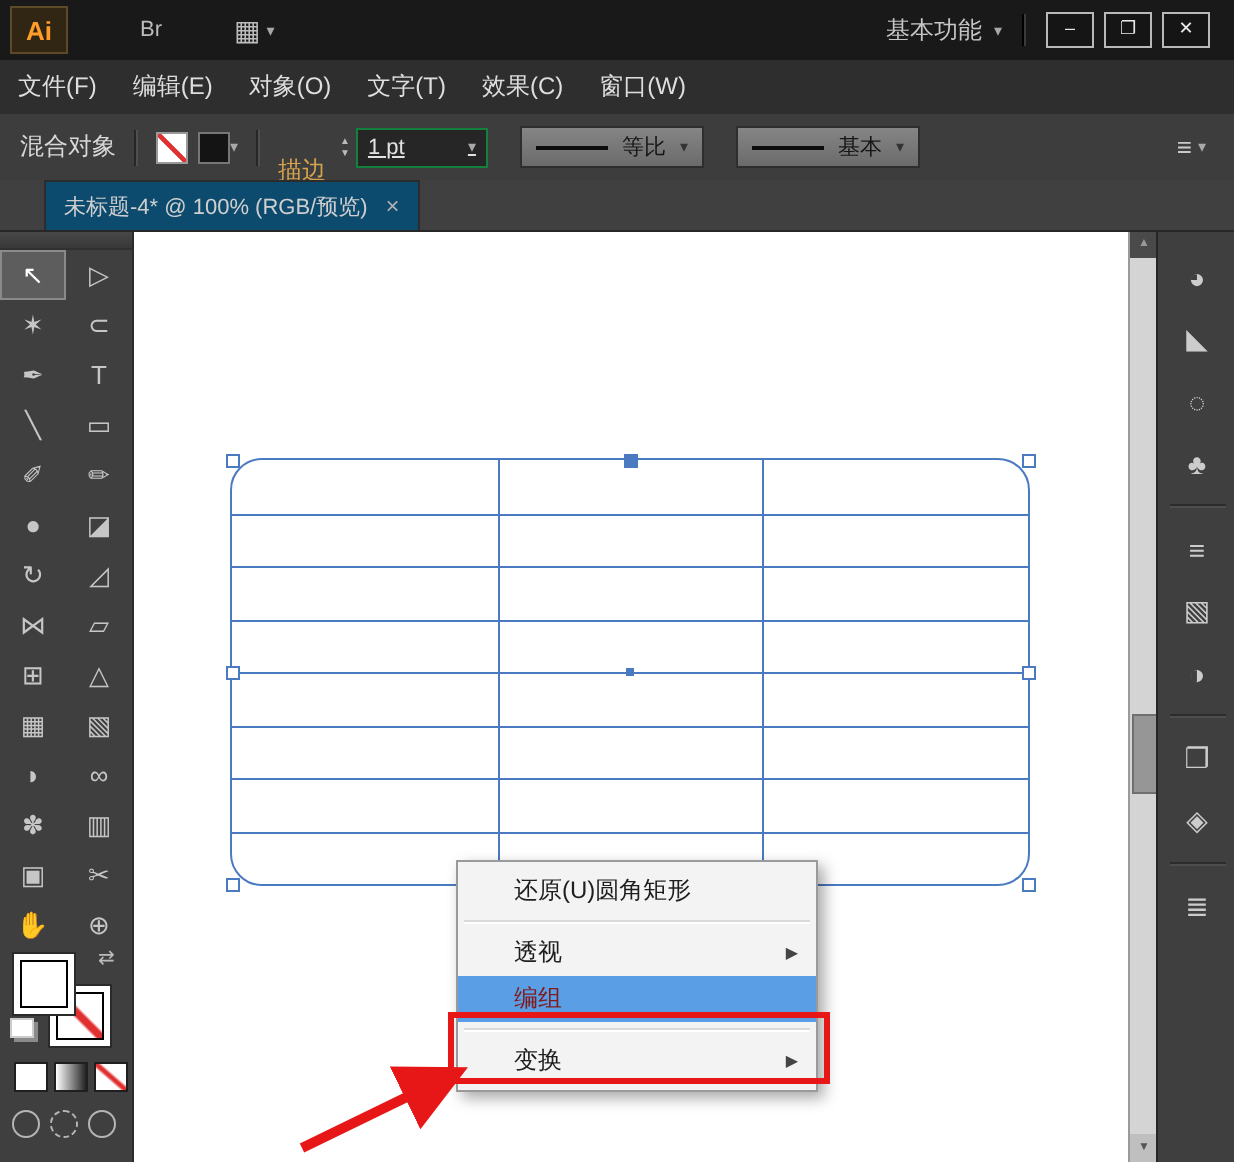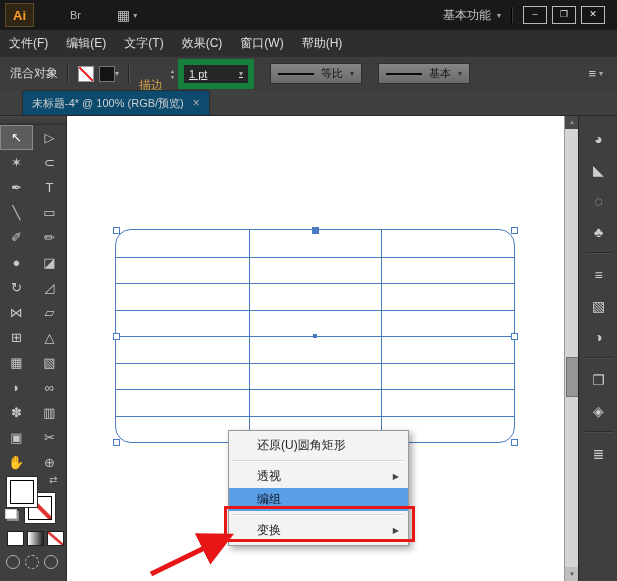--- a/index.html
+++ b/index.html
@@ -29,21 +29,21 @@
   .controlbar{position:absolute;left:0;top:57px;width:617px;height:33px;background:#3d3d3d;
               border-bottom:1px solid #242424;display:flex;align-items:center;font-size:12px;
               color:#d8d8d8;z-index:10;}
   .cb-label{margin-left:10px;text-align:right;}
   .vsep{width:1px;height:18px;background:#262626;border-right:1px solid #4f4f4f;margin:0 9px;}
   .swatch-none{width:14px;height:14px;background:linear-gradient(to top right,#fff 43%,#e03030 45%,#e03030 55%,#fff 57%);
                border:1px solid #999;}
   .swatch-drop{width:14px;height:14px;margin-left:5px;background:#141414;border:1px solid #777;}
   .stroke-link{border-bottom:1px dotted;}
   .spin{display:flex;flex-direction:column;margin-left:7px;font-size:5px;color:#bbb;line-height:6px;}
-  .field{margin-left:3px;width:54px;height:18px;background:#262626;border:6px solid #15803d;
+  .field{margin-left:3px;width:54px;height:18px;background:#262626;border:1px solid #15803d;
          display:flex;align-items:center;justify-content:space-between;padding:0 5px;font-size:11px;color:#e2e2e2;text-decoration:underline;}
   .drop{margin-left:16px;height:19px;background:linear-gradient(#858585,#6b6b6b);border:1px solid #2e2e2e;
         display:flex;align-items:center;gap:7px;padding:0 7px;font-size:11px;color:#161616;}
   .drop .line-sample{width:36px;height:2px;background:#0c0c0c;}
   .drop .caret{color:#333;}
   .cb-right{margin-left:auto;margin-right:14px;display:flex;gap:3px;align-items:center;color:#c9c9c9;font-size:13px;}
 
   
   .tabbar{position:absolute;left:0;top:90px;width:617px;height:25px;background:#404040;
           border-bottom:1px solid #272727;display:flex;align-items:flex-end;z-index:10;}
@@ -104,21 +104,21 @@
   .dock-icon{width:28px;height:25px;margin:3px 0;display:flex;align-items:center;justify-content:center;
              color:#ccc;font-size:14px;}
   .dock-sep{width:28px;height:1px;background:#2c2c2c;border-bottom:1px solid #4d4d4d;margin:5px 0;}
 
   
   .ctx{position:absolute;left:228px;top:430px;width:179px;background:#f3f3f3;border:1px solid #9a9a9a;
        box-shadow:3px 3px 7px rgba(0,0,0,.35);padding:3px 0;z-index:40;}
   .ctx-item{height:23px;display:flex;align-items:center;padding:0 22px 0 28px;font-size:12px;color:#1e1e1e;
             position:relative;}
   .ctx-item.disabled{color:#a8a8a8;}
-  .ctx-item.hl{color:#0f172a;}
+  .ctx-item.hl{color:#7f1d1d;}
   .ctx-sub{position:absolute;right:9px;font-size:8px;color:#444;}
   .ctx-sep{height:1px;background:#dadada;border-bottom:1px solid #fff;margin:3px 3px;}
 
   
   .red-box{position:absolute;left:224px;top:506px;width:185px;height:30px;border:3px solid;z-index:45;}
   .red-arrow{position:absolute;left:143px;top:528px;z-index:46;}
 </style>
 </head>
 <body>
 
@@ -137,24 +137,24 @@
   <div class="win-btns">
     <div class="win-btn">–</div>
     <div class="win-btn">❐</div>
     <div class="win-btn">✕</div>
   </div>
 </div>
 
 <div class="menubar">
     <div class="menu-item">文件(F)</div>
     <div class="menu-item">编辑(E)</div>
+    <div class="menu-item">对象(O)</div>
     <div class="menu-item">文字(T)</div>
     <div class="menu-item">效果(C)</div>
     <div class="menu-item">窗口(W)</div>
-    <div class="menu-item">帮助(H)</div>
   </div>
 
 <div class="controlbar">
   <span class="cb-label">混合对象</span>
   <span class="vsep"></span>
   <span class="swatch-none"></span>
   <span class="swatch-drop"></span>
   <span class="caret">▾</span>
   <span class="vsep"></span>
   <span class="stroke-link" style="color: rgb(210, 162, 76); border-bottom-color: rgb(210, 162, 76); margin-top: 24px;">描边</span>

